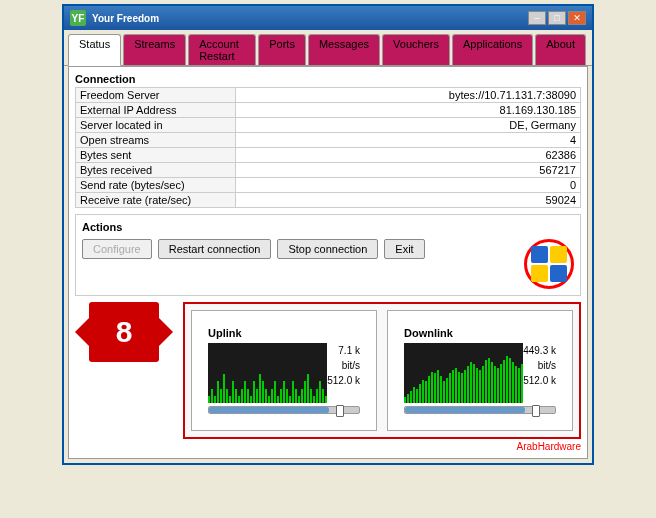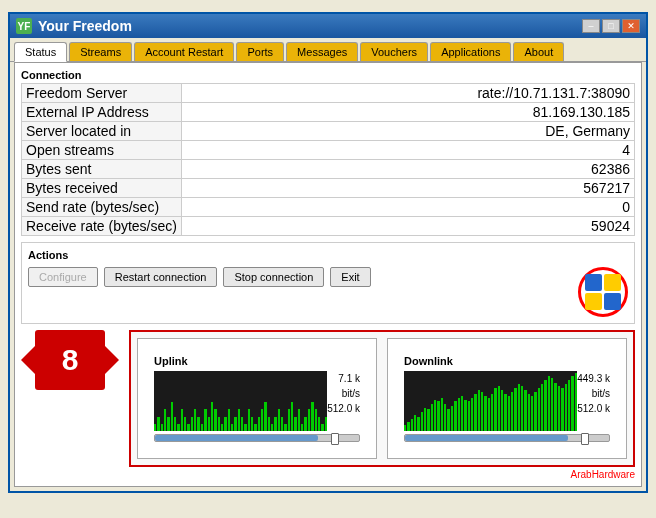--- a/index.html
+++ b/index.html
@@ -5,22 +5,22 @@
     * { box-sizing: border-box; margin: 0; padding: 0; }
     body {
       background: #ece9d8;
       font-family: Tahoma, Arial, sans-serif;
       font-size: 11px;
       width: 656px;
       height: 518px;
       overflow: hidden;
     }
     .window {
-      width: 640px;
-      margin: 12px auto;
+      width: 532px;
+      margin: 4px auto;
       border: 2px solid #0054a6;
       background: #ece9d8;
     }
     .title-bar {
       background: linear-gradient(to bottom, #3a7abf, #1a56a0);
       color: white;
       padding: 3px 6px;
       display: flex;
       align-items: center;
       gap: 6px;
@@ -28,21 +28,21 @@
     }
     .title-bar-icon {
       width: 16px; height: 16px;
       background: #4caf50;
       border-radius: 2px;
       display: flex; align-items: center; justify-content: center;
       font-size: 10px; color: white; font-weight: bold;
     }
     .title-bar-text {
       flex: 1;
-      font-size: 14px;
+      font-size: 10px;
       font-weight: bold;
     }
     .title-bar-controls {
       display: flex; gap: 2px;
     }
     .title-btn {
       width: 18px; height: 14px;
       background: #d0d0d0;
       border: 1px solid #888;
       font-size: 9px;
@@ -53,21 +53,21 @@
     .tab-bar {
       display: flex;
       background: #ece9d8;
       padding: 4px 4px 0 4px;
       border-bottom: 1px solid #999;
     }
     .tab {
       padding: 3px 10px;
       border: 1px solid #999;
       border-bottom: none;
-      background: #eab308;
+      background: #be185d;
       cursor: pointer;
       font-size: 11px;
       margin-right: 2px;
       border-radius: 3px 3px 0 0;
     }
     .tab.active {
       background: #fff;
       border-bottom: 1px solid #fff;
       margin-bottom: -1px;
       z-index: 1;
@@ -85,21 +85,21 @@
       margin-bottom: 2px;
     }
     .info-table {
       width: 100%;
       border-collapse: collapse;
       margin-bottom: 6px;
     }
     .info-table tr td {
       border: 1px solid #ccc;
       padding: 1px 4px;
-      font-size: 14px;
+      font-size: 11px;
     }
     .info-table tr td:first-child {
       width: 160px;
       background: #f5f5f5;
     }
     .info-table tr td:last-child {
       text-align: right;
     }
     .actions-section {
       border: 1px solid #ccc;
@@ -284,21 +284,21 @@
     <div class="tab">About</div>
   </div>
 
   <div class="content">
 
     <div class="section-label">Connection</div>
     <table class="info-table">
       <tbody id="connection-rows">
           <tr>
             <td>Freedom Server</td>
-            <td>rate://10.71.131.7:38090</td>
+            <td>bytes://10.71.131.7:38090</td>
           </tr>
           <tr>
             <td>External IP Address</td>
             <td>81.169.130.185</td>
           </tr>
           <tr>
             <td>Server located in</td>
             <td>DE, Germany</td>
           </tr>
           <tr>
@@ -311,21 +311,21 @@
           </tr>
           <tr>
             <td>Bytes received</td>
             <td>567217</td>
           </tr>
           <tr>
             <td>Send rate (bytes/sec)</td>
             <td>0</td>
           </tr>
           <tr>
-            <td>Receive rate (bytes/sec)</td>
+            <td>Receive rate (rate/sec)</td>
             <td>59024</td>
           </tr>
         </tbody>
     </table>
 
     <div class="actions-section">
       <div class="actions-label">Actions</div>
       <div class="actions-row">
         <button class="action-btn disabled" disabled="">Configure</button>
         <button class="action-btn">Restart connection</button>

